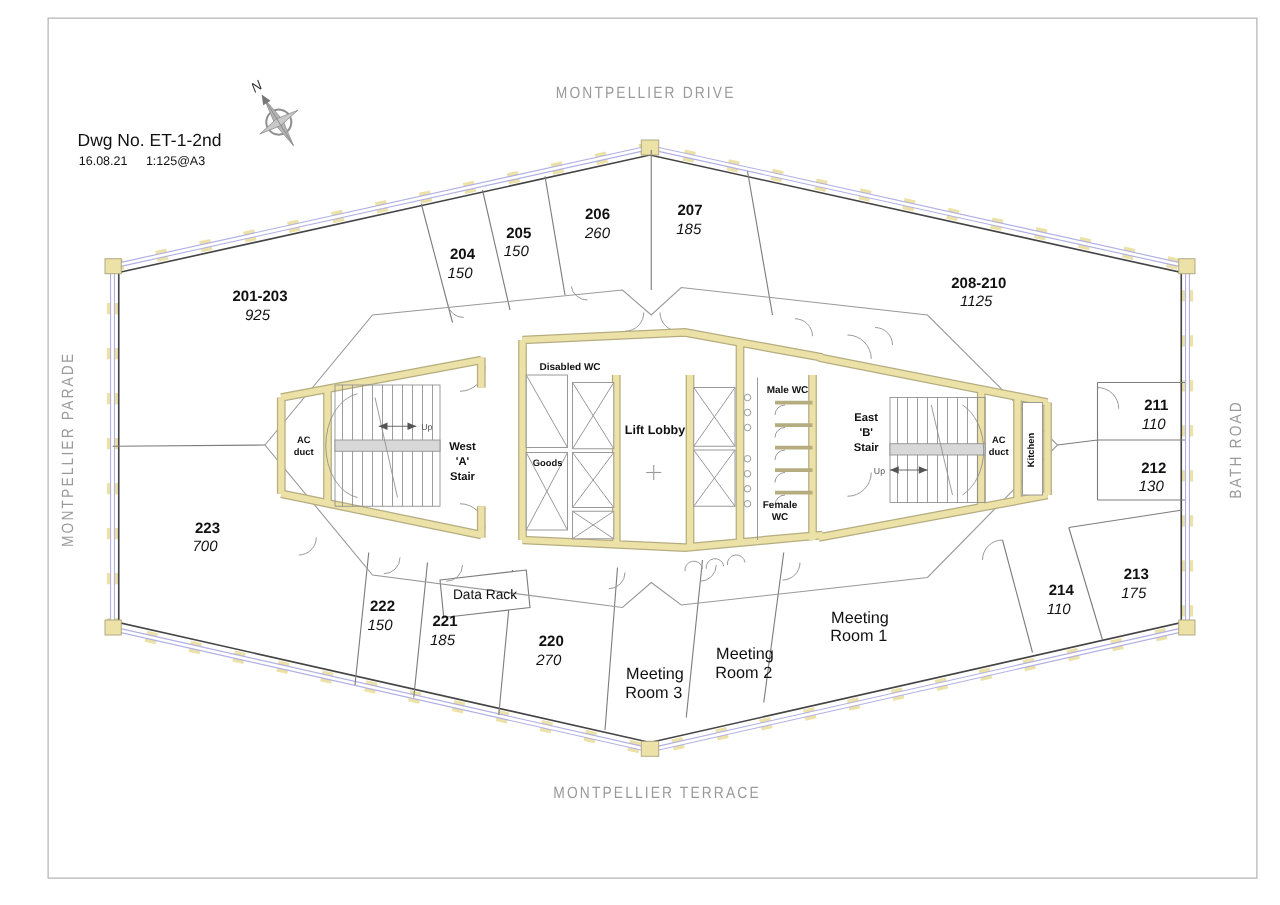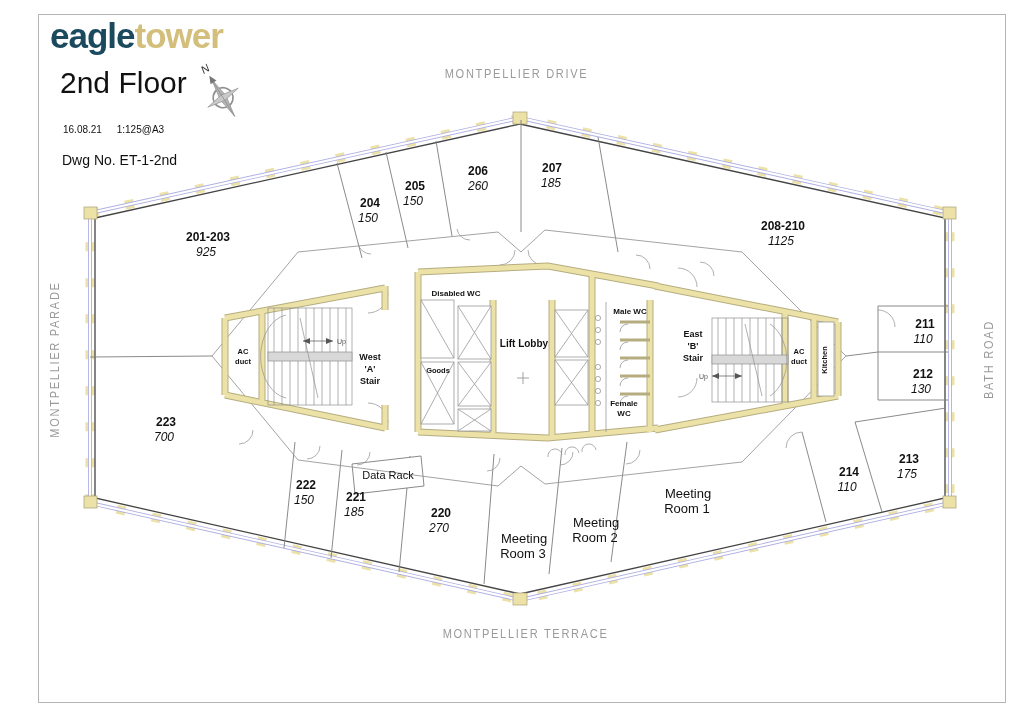--- a/index.html
+++ b/index.html
@@ -5,21 +5,21 @@
   html,body{margin:0;padding:0;background:#fff;}
   .canvas{position:relative;width:1024px;height:724px;background:#fff;overflow:hidden;
           font-family:"Liberation Sans",sans-serif;}
   .frame{position:absolute;left:38px;top:14px;width:966px;height:687px;
          border:1px solid #b5b5b5;}
   
   .logo{position:absolute;left:50px;top:16px;font-size:35px;font-weight:bold;
         letter-spacing:-1px;}
   .logo .p1{color:#1b4a5e;} .logo .p2{color:#d3bf7b;}
   .title{position:absolute;left:60px;top:66px;font-size:30px;font-weight:500;color:#111;}
-  .dwg{position:absolute;left:62px;top:104px;font-size:14px;color:#111;margin-top:48px;}
+  .dwg{position:absolute;left:62px;top:104px;font-size:14px;color:#111;}
   .meta{position:absolute;left:63px;top:124px;font-size:10px;color:#111;text-align:right;}
   .meta span{margin-right:12px;}
   
   .street{position:absolute;color:#9a9a9a;font-size:13px;letter-spacing:2px;
           white-space:nowrap;transform:scaleX(.85);}
   .street.top{left:432px;top:66px;}
   .street.bottom{left:428px;top:626px;}
   .street.vert{transform:rotate(-90deg) scaleX(.85);transform-origin:center;}
   .street.left{left:-46px;top:352px;width:200px;text-align:center;}
   .street.right{left:888px;top:352px;width:200px;text-align:center;}
@@ -35,22 +35,20 @@
   .up{font-size:7px;fill:#555;}
   .drack{font-size:11px;}
   .nlab{font-size:11px;font-style:italic;fill:#333;}
 </style>
 </head>
 <body>
 
 <div class="canvas">
   <div class="frame"></div>
 
-  <div class="logo"><span class="p1">eagle</span><span class="p2">tower</span></div>
-  <div class="title">2nd Floor</div>
   <div class="dwg">Dwg No. ET-1-2nd</div>
   <div class="meta">
     <span>16.08.21</span>
     <span>1:125@A3</span>
   </div>
 
   <div class="street top">MONTPELLIER DRIVE</div>
   <div class="street bottom">MONTPELLIER TERRACE</div>
   <div class="street vert left">MONTPELLIER PARADE</div>
   <div class="street vert right">BATH ROAD</div>

